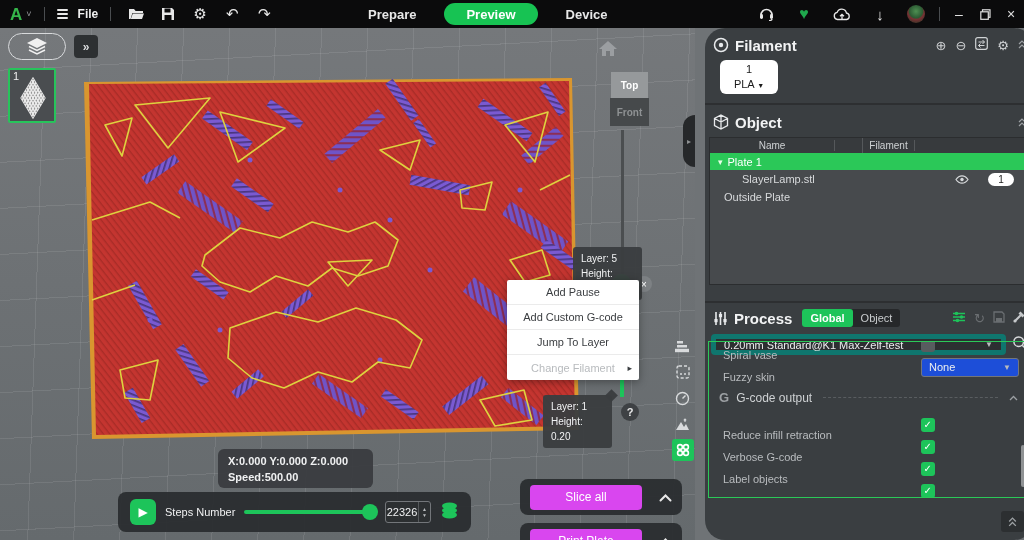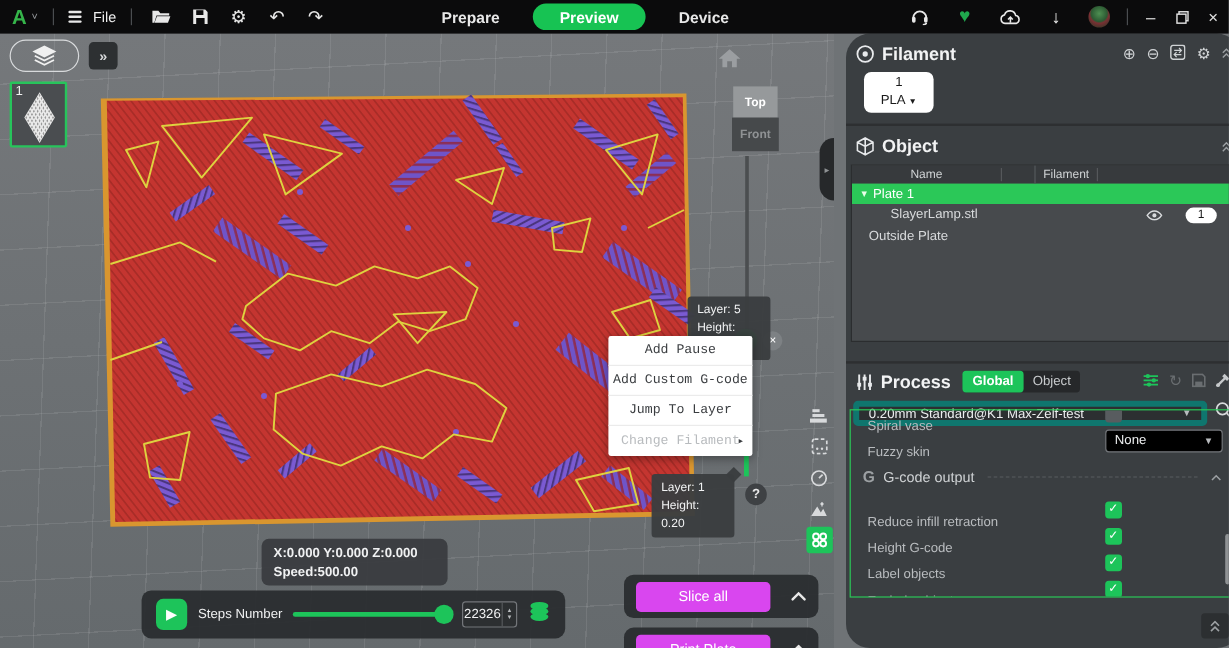--- a/index.html
+++ b/index.html
@@ -8,21 +8,21 @@
   .abs { position:absolute; }
 
   
   .topbar { position:absolute; top:0; left:0; width:1024px; height:28px; background:#0b0b0c; display:flex; align-items:center; z-index:50; }
   .tb-left { display:flex; align-items:center; gap:6px; padding-left:10px; }
   .logo-a { color:#35b54a; font-weight:bold; font-size:17px; line-height:1; }
   .logo-chev { color:#9a9da0; font-size:9px; margin-left:-2px; }
   .tb-div { width:1px; height:14px; background:#4a4d50; margin:0 6px; }
   .hamb { display:inline-flex; flex-direction:column; gap:2px; }
   .hamb span { width:11px; height:2px; background:#e8e8e8; border-radius:1px; }
-  .file-label { color:#f0f0f0; font-size:12px; font-weight:normal; margin-left:4px; }
+  .file-label { color:#f0f0f0; font-size:12px; font-weight:bold; margin-left:4px; }
   .tb-icon { width:26px; height:22px; display:flex; align-items:center; justify-content:center; color:#e8e8e8; font-size:15px; }
   .tb-icon svg { display:block; }
   .tabs { position:absolute; left:358px; top:0; height:28px; display:flex; align-items:center; gap:18px; }
   .tab { color:#e8e8e8; font-size:13px; font-weight:bold; padding:0 10px; height:28px; display:flex; align-items:center; }
   .tab.active { background:#17c353; border-radius:12px; height:22px; color:#fff; padding:0 22px; }
   .tb-right { position:absolute; right:0; top:0; height:28px; display:flex; align-items:center; }
   .tb-right .tb-icon { width:24px; margin:0 7px; }
   .avatar { width:18px; height:18px; border-radius:50%; background:radial-gradient(circle at 50% 35%, #4e8f52 0%, #2c5a33 45%, #7a2f33 55%, #163a20 100%); margin:0 8px; }
   .winbtn { width:26px; height:28px; display:flex; align-items:center; justify-content:center; color:#e0e0e0; font-size:14px; }
 
@@ -46,21 +46,21 @@
   .slider-grey { position:absolute; left:621px; top:102px; width:3px; height:153px; background:#4b4e50; }
   .slider-green { position:absolute; left:620px; top:255px; width:4px; height:114px; background:#1dc45a; }
   .slider-handle { position:absolute; left:612px; top:246px; width:19px; height:19px; border-radius:50%; background:#1dc45a; color:#fff; font-size:13px; font-weight:bold; display:flex; align-items:center; justify-content:center; line-height:1; }
   .slider-close { position:absolute; left:636px; top:248px; width:16px; height:16px; border-radius:50%; background:#7d8184; color:#fff; font-size:10px; display:flex; align-items:center; justify-content:center; }
 
   .tooltip { position:absolute; background:rgba(58,61,64,.96); border-radius:3px; color:#f2f3f4; font-size:10px; line-height:15px; padding:4px 8px; }
   .tt-upper { left:573px; top:219px; width:69px; }
   .tt-lower { left:543px; top:367px; width:69px; }
   .tt-lower::after { content:""; position:absolute; right:-4px; top:-4px; width:9px; height:9px; background:rgba(58,61,64,.96); transform:rotate(45deg); }
 
-  .ctx-menu { position:absolute; left:507px; top:252px; width:120px; background:#fff; border-radius:2px; box-shadow:0 2px 8px rgba(0,0,0,.35); z-index:20;font-family:Liberation Mono, monospace; }
+  .ctx-menu { position:absolute; left:507px; top:252px; width:132px; background:#fff; border-radius:2px; box-shadow:0 2px 8px rgba(0,0,0,.35); z-index:20; }
   .ctx-item { height:25px; display:flex; align-items:center; justify-content:center; font-size:11px; color:#3a3d40; border-bottom:1px solid #ebebeb; position:relative; }
   .ctx-item:last-child { border-bottom:none; }
   .ctx-item.disabled { color:#b8bbbe; }
   .ctx-item .subarrow { position:absolute; right:7px; font-size:9px; color:#3a3d40; }
 
   .help-circle { position:absolute; left:621px; top:375px; width:18px; height:18px; border-radius:50%; background:#3e4144; color:#e8e8e8; font-size:11px; font-weight:bold; display:flex; align-items:center; justify-content:center; }
 
   .side-toolbar { position:absolute; left:670px; top:307px; width:25px; display:flex; flex-direction:column; gap:4px; align-items:center; }
   .st-btn { width:22px; height:22px; display:flex; align-items:center; justify-content:center; border-radius:3px; }
   .st-btn.active { background:#1dc45a; }
@@ -113,21 +113,21 @@
   .preset-row { display:flex; align-items:center; margin:5px 6px 0 6px; gap:6px; }
   .preset-dd { flex:1; height:21px; background:#2c2f31; border:5px solid #0f766e; border-radius:4px; display:flex; align-items:center; padding:0 8px; color:#eceeef; font-size:11px; }
   .preset-dd .caret { margin-left:auto; font-size:8px; color:#b8bbbe; }
 
   .settings-box { position:absolute; left:3px; top:313px; width:321px; height:157px; border:1px solid #2bc858; overflow:hidden; }
   .set-row { position:absolute; left:0; width:100%; height:20px; display:flex; align-items:center; padding:0 14px; }
   .set-label { color:#b9bcbf; font-size:11px;margin-top:20px; }
   .cb { position:absolute; left:212px; width:14px; height:14px; border-radius:3px; background:#585c5f; }
   .cb.checked { background:#1dc45a; }
   .cb.checked::after { content:"✓"; color:#fff; font-size:10px; position:absolute; left:2.5px; top:0.5px; }
-  .mini-dd { position:absolute; left:212px; width:98px; height:19px; background:#000000; border:1px solid #73767a; border-radius:3px; display:flex; align-items:center; padding:0 7px; color:#eceeef; font-size:11px; }
+  .mini-dd { position:absolute; left:212px; width:98px; height:19px; background:#1d4ed8; border:1px solid #73767a; border-radius:3px; display:flex; align-items:center; padding:0 7px; color:#eceeef; font-size:11px; }
   .mini-dd .caret { margin-left:auto; font-size:8px; color:#b8bbbe; }
   .set-section { position:absolute; left:0; width:100%; display:flex; align-items:center; padding:0 10px; gap:7px; }
   .g-icon { color:#9ca0a3; font-size:13px; font-weight:bold; }
   .sect-label { color:#cfd2d4; font-size:12px; }
   .sect-line { flex:1; height:0; border-top:1px dashed #595d60; margin:0 4px; }
   .sect-chev { color:#9ca0a3; font-size:9px; }
   .vscroll { position:absolute; right:3px; top:103px; width:4px; height:42px; background:#8f9294; border-radius:2px; }
 
   .panel-collapse { position:absolute; right:10px; bottom:8px; width:23px; height:21px; background:#2c2f31; border-radius:3px; display:flex; align-items:center; justify-content:center; }
 </style>
@@ -559,21 +559,21 @@
         <svg width="9" height="6" viewBox="0 0 9 6">
             <path d="M1 5 4.5 1.5 8 5" stroke="#9ca0a3" stroke-width="1.3" fill="none"></path>
           </svg>
       </span>
     </div>
     <div class="set-row" style="top:73px;">
       <span class="set-label">Reduce infill retraction</span>
       <span class="cb checked"></span>
     </div>
     <div class="set-row" style="top:95px;">
-      <span class="set-label">Height G-code</span>
+      <span class="set-label">Verbose G-code</span>
       <span class="cb checked"></span>
     </div>
     <div class="set-row" style="top:117px;">
       <span class="set-label">Label objects</span>
       <span class="cb checked"></span>
     </div>
     <div class="set-row" style="top:139px;">
       <span class="set-label">Exclude objects</span>
       <span class="cb checked"></span>
     </div>

